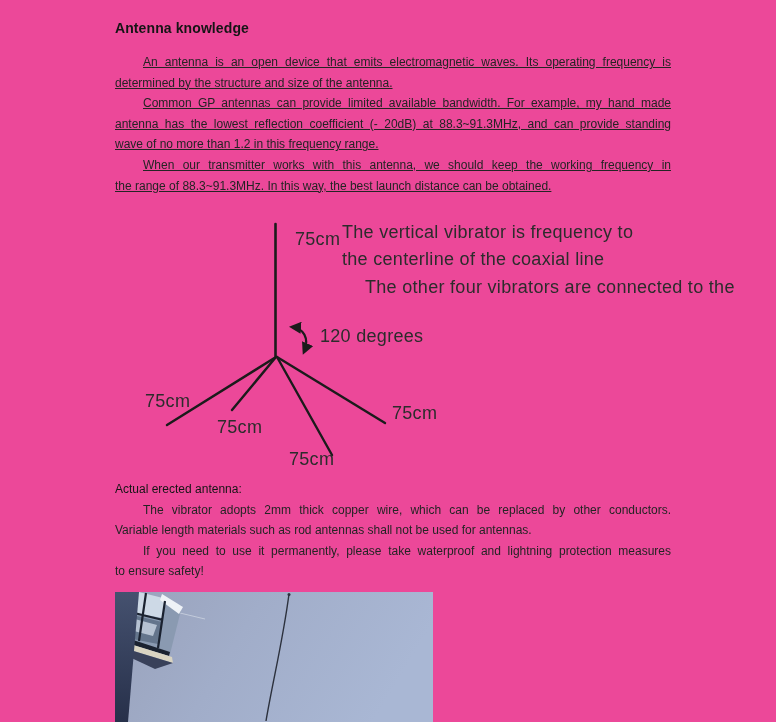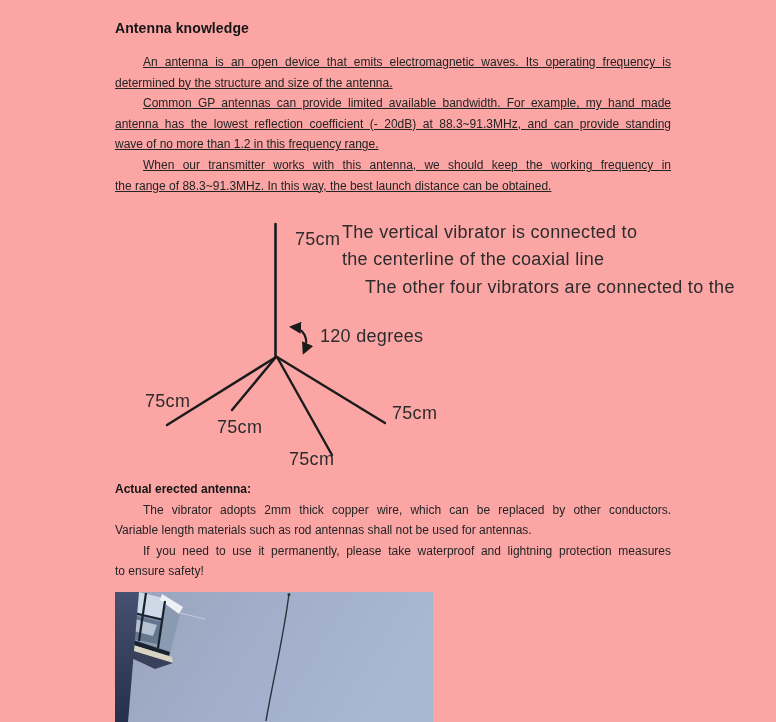--- a/index.html
+++ b/index.html
@@ -1,33 +1,33 @@
 <!DOCTYPE html>
 <html><head>
 <meta charset="utf-8">
 <style>
   html,body { margin:0; padding:0; background:#ffffff; }
   .page {
-    position:relative; width:776px; height:722px; background:#fca5a5;
+    position:relative; width:776px; height:722px; background:#ec4899;
     font-family:"Liberation Sans", sans-serif; color:#222; overflow:hidden;
   }
   .doc-title {
     position:absolute; left:115px; top:20px; width:556px;
     font-size:14px; font-weight:bold; color:#151515; letter-spacing:0.1px;
   }
   .textblock {
     position:absolute; left:115px; width:556px;
     font-size:12px; line-height:20.6px; color:#242424;
   }
   .tb-intro { top:52px;text-decoration:underline; }
   .tb-outro { top:479px; }
   .ln { white-space:nowrap; }
   .ln.j { text-align:justify; text-align-last:justify; }
   .ln.ind { text-indent:28px; }
-  .ln.b { font-weight:bold; color:#151515; }
+  .ln.b { font-weight:normal; color:#151515; }
   .diagram-svg { position:absolute; left:0; top:0; pointer-events:none; }
   .dlabel {
     position:absolute; font-size:18px; color:#2c2c2c; letter-spacing:0.3px;
     white-space:nowrap;
   }
   .photo {
     position:absolute; left:115px; top:592px; width:318px; height:130px;
     overflow:hidden;
   }
   .photo svg { display:block; }
@@ -60,21 +60,21 @@
 
     <line x1="276" y1="357" x2="167" y2="425" stroke="#1b1b1b" stroke-width="2.4" stroke-linecap="round"></line>
     <line x1="276" y1="357" x2="232" y2="410" stroke="#1b1b1b" stroke-width="2.4" stroke-linecap="round"></line>
     <line x1="277" y1="357" x2="332" y2="455" stroke="#1b1b1b" stroke-width="2.4" stroke-linecap="round"></line>
     <line x1="277" y1="357" x2="385" y2="423" stroke="#1b1b1b" stroke-width="2.4" stroke-linecap="round"></line>
 
     <path d="M 292,327 C 303,328 310,338 304,352" fill="none" stroke="#1b1b1b" stroke-width="2.2" marker-start="url(#ah)" marker-end="url(#ah)"></path>
   </svg>
 
   <span class="dlabel" style="left:295px; top:229px;">75cm</span>
-  <span class="dlabel" style="left:342px; top:222px;">The vertical vibrator is connected to</span>
+  <span class="dlabel" style="left:342px; top:222px;">The vertical vibrator is frequency to</span>
   <span class="dlabel" style="left:342px; top:249px;">the centerline of the coaxial line</span>
   <span class="dlabel" style="left:342px; top:277px;margin-left:23px;">The other four vibrators are connected to the</span>
   <span class="dlabel" style="left:320px; top:326px;">120 degrees</span>
   <span class="dlabel" style="left:145px; top:391px;">75cm</span>
   <span class="dlabel" style="left:217px; top:417px;">75cm</span>
   <span class="dlabel" style="left:289px; top:449px;">75cm</span>
   <span class="dlabel" style="left:392px; top:403px;">75cm</span>
 
   <div class="textblock tb-outro">
     <div class="ln b">Actual erected antenna:</div>

